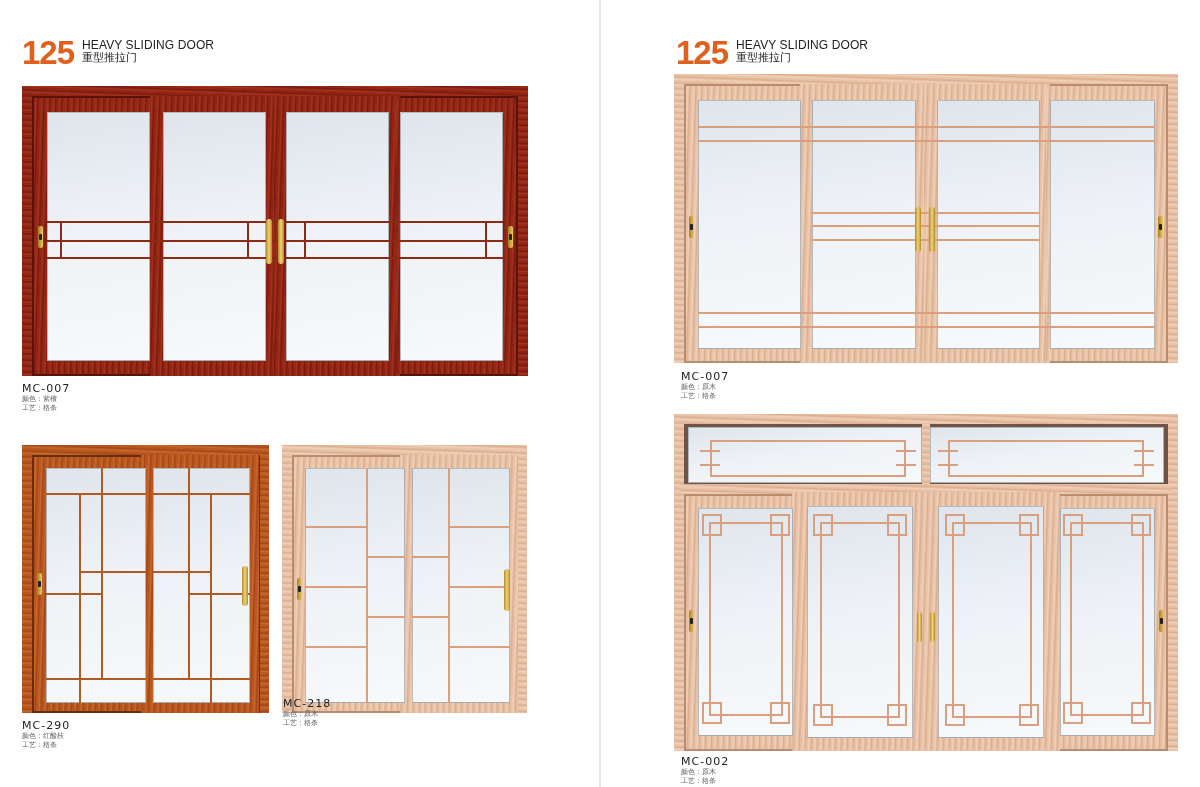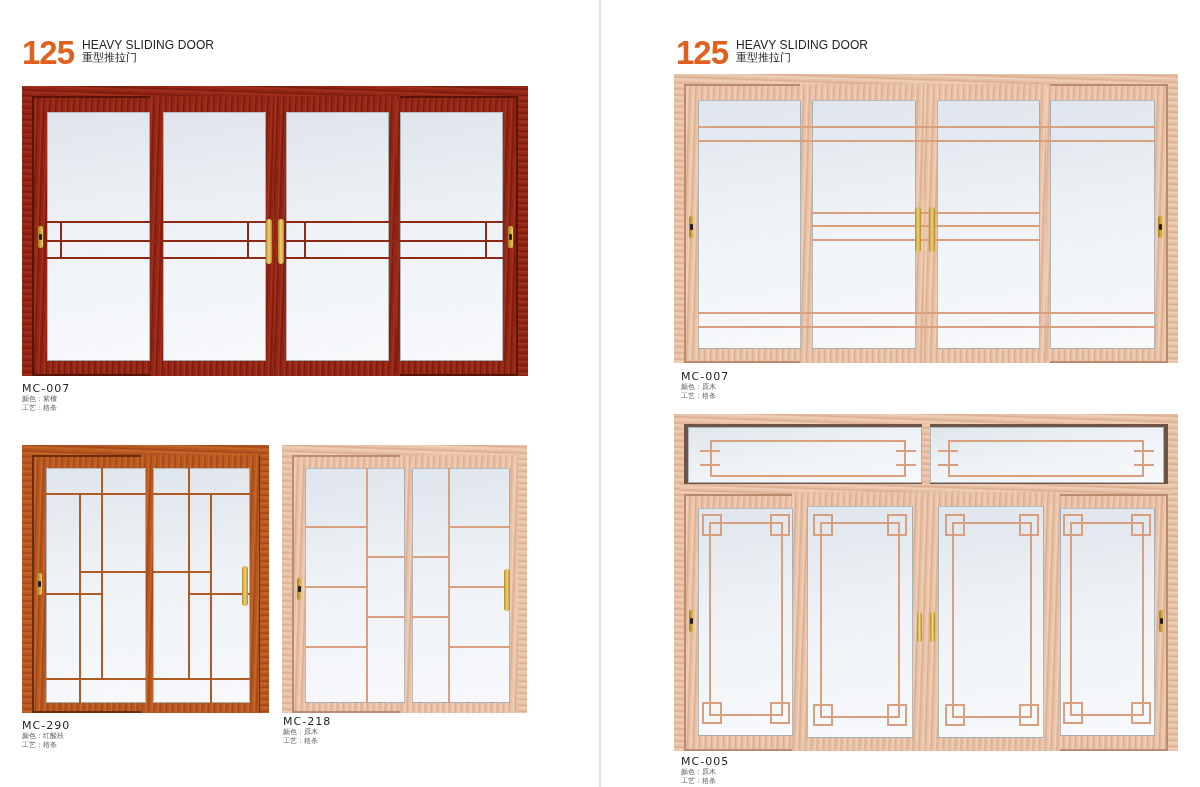--- a/index.html
+++ b/index.html
@@ -127,21 +127,21 @@
   <div class="bar natbar" style="left:84px;top:171px;width:39px;height:2px;"></div>
   <div class="bar natbar" style="left:166px;top:23px;width:2px;height:235px;"></div>
   <div class="bar natbar" style="left:130px;top:111px;width:36px;height:2px;"></div>
   <div class="bar natbar" style="left:130px;top:171px;width:36px;height:2px;"></div>
   <div class="bar natbar" style="left:166px;top:81px;width:62px;height:2px;"></div>
   <div class="bar natbar" style="left:166px;top:141px;width:62px;height:2px;"></div>
   <div class="bar natbar" style="left:166px;top:201px;width:62px;height:2px;"></div>
   <div class="lock" style="left:15px;top:133px;width:5px;height:22px;"></div>
   <div class="handle" style="left:222px;top:124px;width:6px;height:42px;"></div>
 </div>
-<div class="caption" style="left:283px;top:715px;">
+<div class="caption" style="left:283px;top:697px;">
   <div class="cap-code">MC-218</div>
   <div class="cap-line">颜色：原木</div>
   <div class="cap-line">工艺：格条</div>
 </div>
 
 <div class="header" style="left:676px;top:38px;">
   <div class="num">125</div>
   <div class="hdr-txt">
     <div class="hdr-en">HEAVY SLIDING DOOR</div>
     <div class="hdr-cn">重型推拉门</div>
@@ -239,16 +239,16 @@
   <div class="bar" style="left:457px;top:100px;width:20px;height:22px;border:2px solid #d8a07e;box-sizing:border-box;"></div>
   <div class="bar" style="left:389px;top:288px;width:20px;height:22px;border:2px solid #d8a07e;box-sizing:border-box;"></div>
   <div class="bar" style="left:457px;top:288px;width:20px;height:22px;border:2px solid #d8a07e;box-sizing:border-box;"></div>
 
   <div class="lock" style="left:15px;top:196px;width:5px;height:22px;"></div>
   <div class="handle" style="left:243px;top:198px;width:5px;height:30px;"></div>
   <div class="handle" style="left:256px;top:198px;width:5px;height:30px;"></div>
   <div class="lock" style="left:485px;top:196px;width:5px;height:22px;"></div>
 </div>
 <div class="caption" style="left:681px;top:755px;">
-  <div class="cap-code">MC-005</div>
+  <div class="cap-code">MC-002</div>
   <div class="cap-line">颜色：原木</div>
   <div class="cap-line">工艺：格条</div>
 </div>
 
 </body></html>

